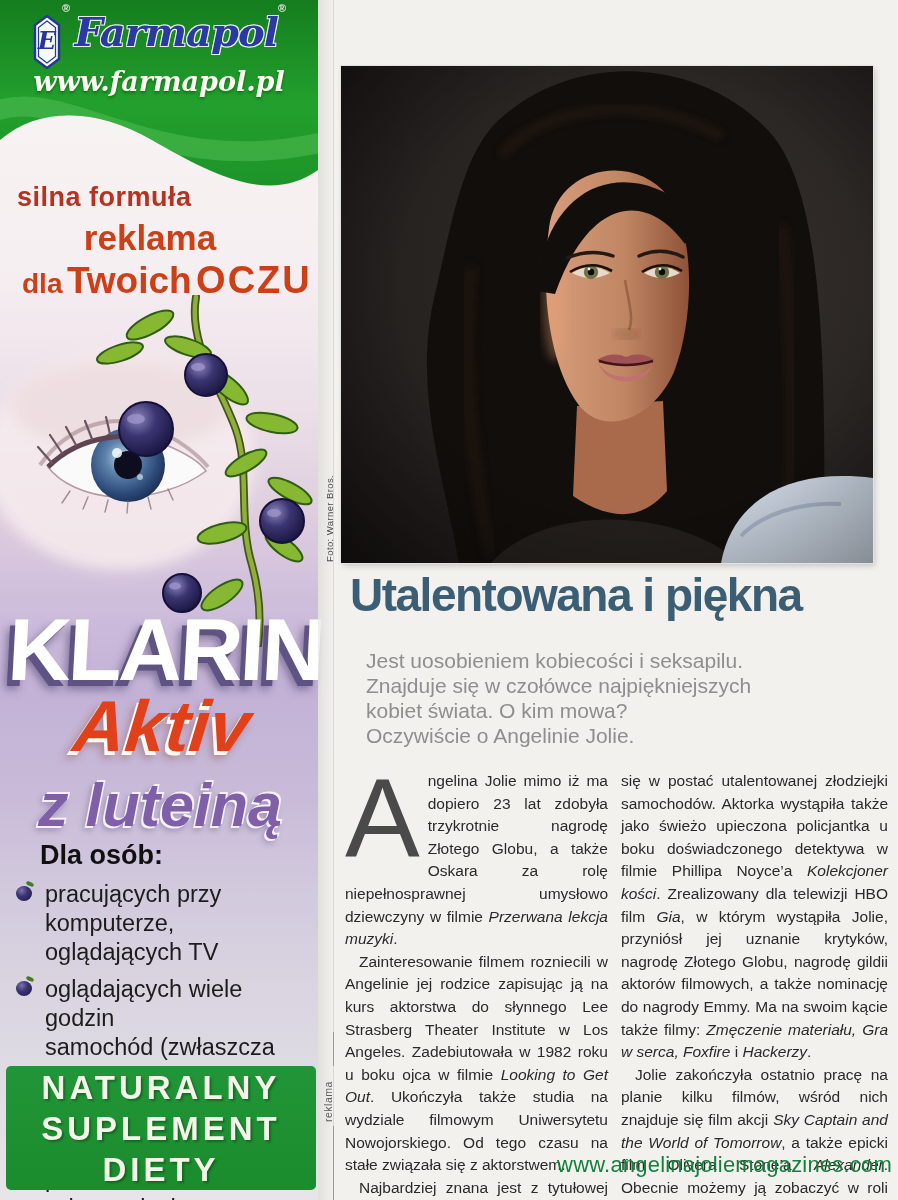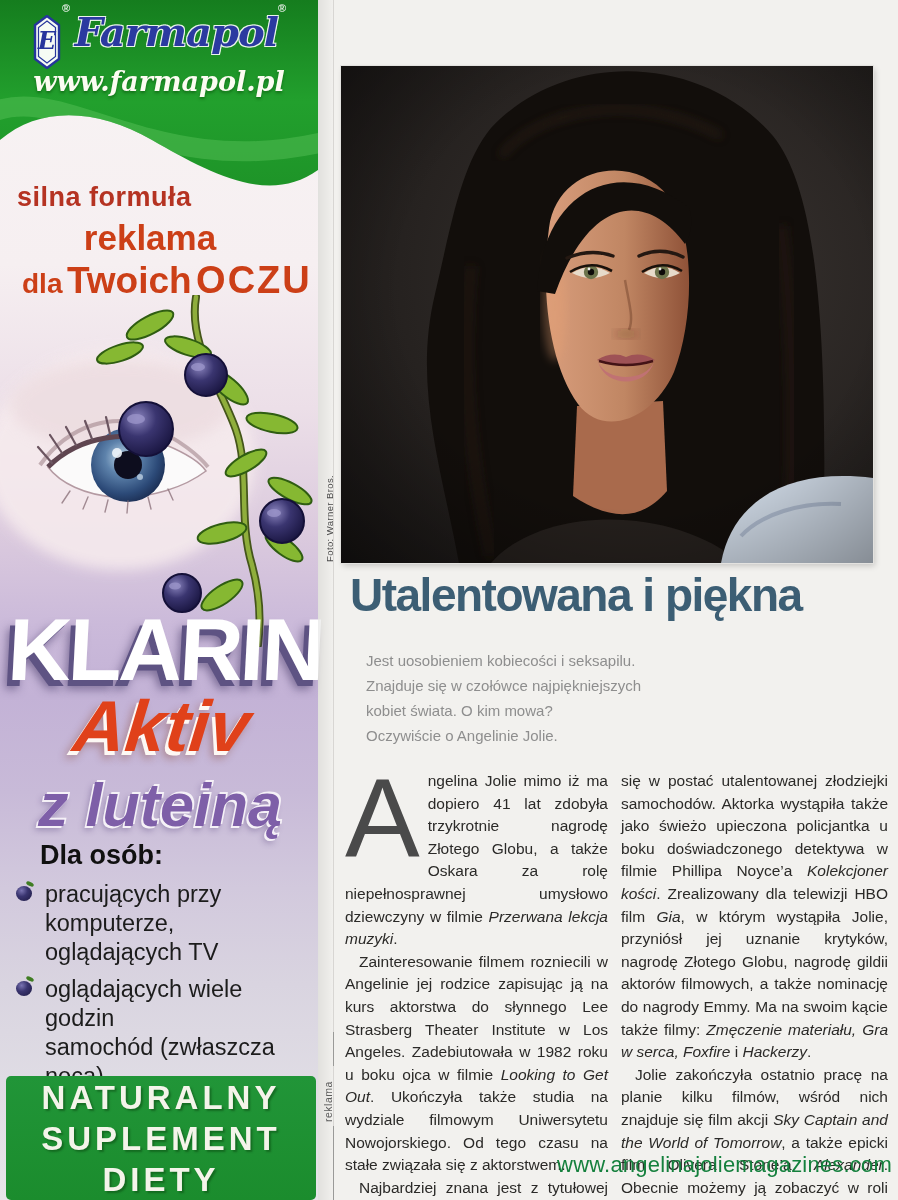--- a/index.html
+++ b/index.html
@@ -45,41 +45,41 @@
   .berry-ic{flex:0 0 16px;width:15px;height:15px;margin:6px 13px 0 0;border-radius:50%;
       background:radial-gradient(circle at 35% 30%,#7a74b2 0%,#3a3570 40%,#1c1840 100%);
       position:relative;}
   .berry-ic::after{content:"";position:absolute;right:-2px;top:-4px;width:8px;height:4px;
       border-radius:50%;background:#3f7d22;transform:rotate(25deg);}
   .aud-list .txt{font-size:23.5px;line-height:29px;color:#1c1c1c;white-space:pre-line;}
   .badge{position:absolute;left:6px;top:1066px;width:310px;height:124px;border-radius:5px;
       background:linear-gradient(180deg,#219538,#1b8c2d);
       display:flex;flex-direction:column;justify-content:center;text-align:center;
       color:#f4f4ea;font-weight:700;font-size:33px;letter-spacing:4px;line-height:41px;
-      text-shadow:2px 2px 2px rgba(0,40,0,.35);margin-top:10px;}
+      text-shadow:2px 2px 2px rgba(0,40,0,.35);}
 
   
   .gutter-shade{position:absolute;left:318px;top:0;width:16px;height:1200px;
       background:linear-gradient(90deg,rgba(0,0,0,.07),rgba(0,0,0,0));}
   .gutter-line{position:absolute;left:333px;top:0;width:1px;height:1200px;background:#d8d6d3;}
   .rek-dash{position:absolute;left:333px;width:1px;background:#9a9a98;}
   .side-label{position:absolute;left:322px;top:1070px;height:52px;
       writing-mode:vertical-rl;transform:rotate(180deg);
       font-size:10.5px;color:#5c5c5c;letter-spacing:.5px;background:transparent;}
 
   
   .photo-frame{position:absolute;left:341px;top:66px;width:532px;height:497px;
       box-shadow:0 0 0 1px #e3e2df, 2px 3px 6px rgba(0,0,0,.18);}
   .photo-credit{position:absolute;left:324px;top:466px;height:96px;
       writing-mode:vertical-rl;transform:rotate(180deg);
       font-size:9.5px;color:#4a4a4a;letter-spacing:.4px;}
   .headline{position:absolute;left:350px;top:568px;width:545px;
       font-size:46px;font-weight:700;letter-spacing:-1.5px;color:#3c5e74;}
   .lead{position:absolute;left:366px;top:648px;width:420px;
-      font-size:15px;line-height:25px;color:#8e8e8e;white-space:pre-line;}
+      font-size:21px;line-height:25px;color:#8e8e8e;white-space:pre-line;}
   .col{position:absolute;top:770px;font-size:15.5px;line-height:22.6px;
       color:#2b2a28;text-align:justify;}
   #col1{left:345px;width:263px;}
   #col2{left:621px;width:267px;}
   .col p{margin:0;}
   .col p.indent{text-indent:14px;}
   .dropcap{float:left;font-size:112px;line-height:88px;padding:4px 8px 0 0;
       color:#4a4a4a;font-weight:400;transform-origin:left top;}
   .website{position:absolute;left:480px;top:1152px;width:412px;text-align:right;
       font-size:22px;color:#15803d;letter-spacing:.2px;}
@@ -310,21 +310,21 @@
 
   <h1 class="headline" style="margin:0;">Utalentowana i piękna</h1>
 
   <div class="lead">Jest uosobieniem kobiecości i seksapilu.
 Znajduje się w czołówce najpiękniejszych
 kobiet świata. O kim mowa?
 Oczywiście o Angelinie Jolie.</div>
 
   <div id="col1" class="col">
     <span class="dropcap">A</span>
-    <p><span>ngelina Jolie mimo iż ma dopiero 41 lat zdobyła trzykrotnie nagrodę Złotego Globu, a także Oskara za rolę niepełnosprawnej umysłowo dziewczyny w filmie </span><i>Przerwana lekcja muzyki</i><span>.</span></p>
+    <p><span>ngelina Jolie mimo iż ma dopiero 23 lat zdobyła trzykrotnie nagrodę Złotego Globu, a także Oskara za rolę niepełnosprawnej umysłowo dziewczyny w filmie </span><i>Przerwana lekcja muzyki</i><span>.</span></p>
     <p class="indent"><span>Zainteresowanie filmem rozniecili w Angelinie jej rodzice zapisując ją na kurs aktorstwa do słynnego Lee Strasberg Theater Institute w Los Angeles. Zadebiutowała w 1982 roku u boku ojca w filmie </span><i>Looking to Get Out</i><span>. Ukończyła także studia na wydziale filmowym Uniwersytetu Nowojorskiego. Od tego czasu na stałe związała się z aktorstwem.</span></p>
     <p class="indent"><span>Najbardziej znana jest z tytułowej roli w filmie akcji </span></p>
   </div>
 
   <div id="col2" class="col">
     <p><span>się w postać utalentowanej złodziejki samochodów. Aktorka wystąpiła także jako świeżo upieczona policjantka u boku doświadczonego detektywa w filmie Phillipa Noyce’a </span><i>Kolekcjoner kości</i><span>. Zrealizowany dla telewizji HBO film </span><i>Gia</i><span>, w którym wystąpiła Jolie, przyniósł jej uznanie krytyków, nagrodę Złotego Globu, nagrodę gildii aktorów filmowych, a także nominację do nagrody Emmy. Ma na swoim kącie także filmy: </span><i>Zmęczenie materiału, Gra w serca, Foxfire</i><span> i </span><i>Hackerzy</i><span>.</span></p>
     <p class="indent"><span>Jolie zakończyła ostatnio pracę na planie kilku filmów, wśród nich znajduje się film akcji </span><i>Sky Captain and the World of Tomorrow</i><span>, a także epicki film Olivera Stone’a </span><i>Alexander</i><span>. Obecnie możemy ją zobaczyć w roli Agentki FBA ścigającej seryjnego mordercę w filmie </span></p>
 
   </div>
 

